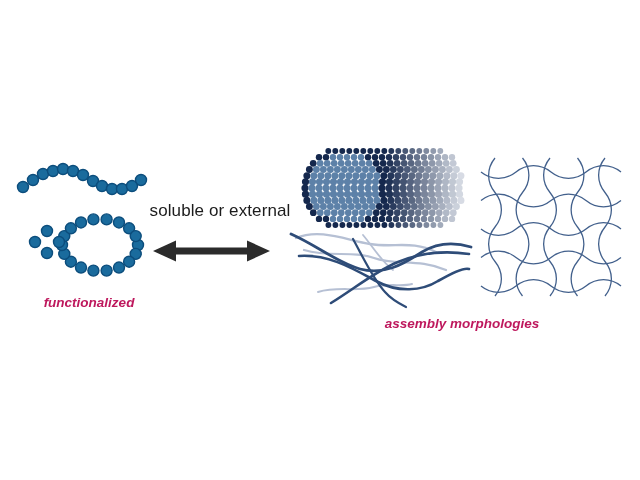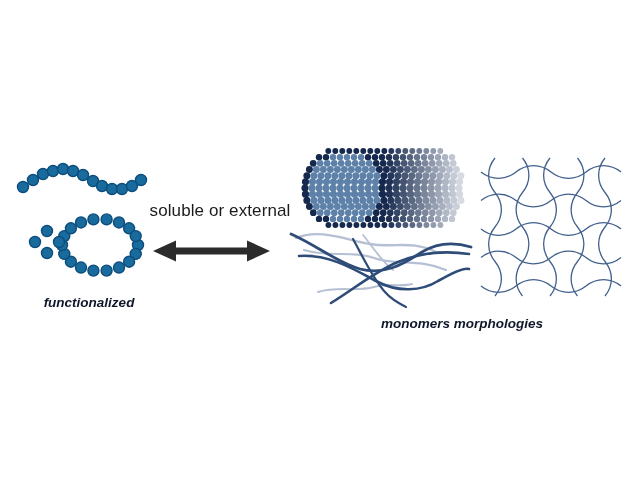--- a/index.html
+++ b/index.html
@@ -7,21 +7,21 @@
     position:relative;width:640px;height:480px;background:#ffffff;
     overflow:hidden;font-family:"Liberation Sans",sans-serif;
   }
   .canvas svg{position:absolute;left:0;top:0;}
   .caption{
     position:absolute;text-align:center;color:#1c1c1c;
     font-size:17px;line-height:14px;letter-spacing:.1px;
   }
   .caption-stimuli{left:140px;top:204px;width:160px;}
   .label{
-    position:absolute;text-align:center;color:#0f172a;
+    position:absolute;text-align:center;color:#be185d;
     font-style:italic;font-weight:bold;font-size:13.5px;line-height:15px;
   }
   .label-monomers{left:8px;top:295px;width:162px;}
   .label-assemblies{left:356px;top:316px;width:212px;}
 </style>
 </head>
 <body>
 
 <div class="canvas">
   <svg id="fig-svg" width="640" height="480" viewBox="0 0 640 480">
@@ -369,14 +369,14 @@
   </svg>
 
   <div class="caption caption-stimuli">
     <div>soluble or external</div>
   </div>
 
   <div class="label label-monomers">
     <div>functionalized</div>
   </div>
 
-  <div class="label label-assemblies">monomers morphologies</div>
+  <div class="label label-assemblies">assembly morphologies</div>
 </div>
 
 </body></html>

